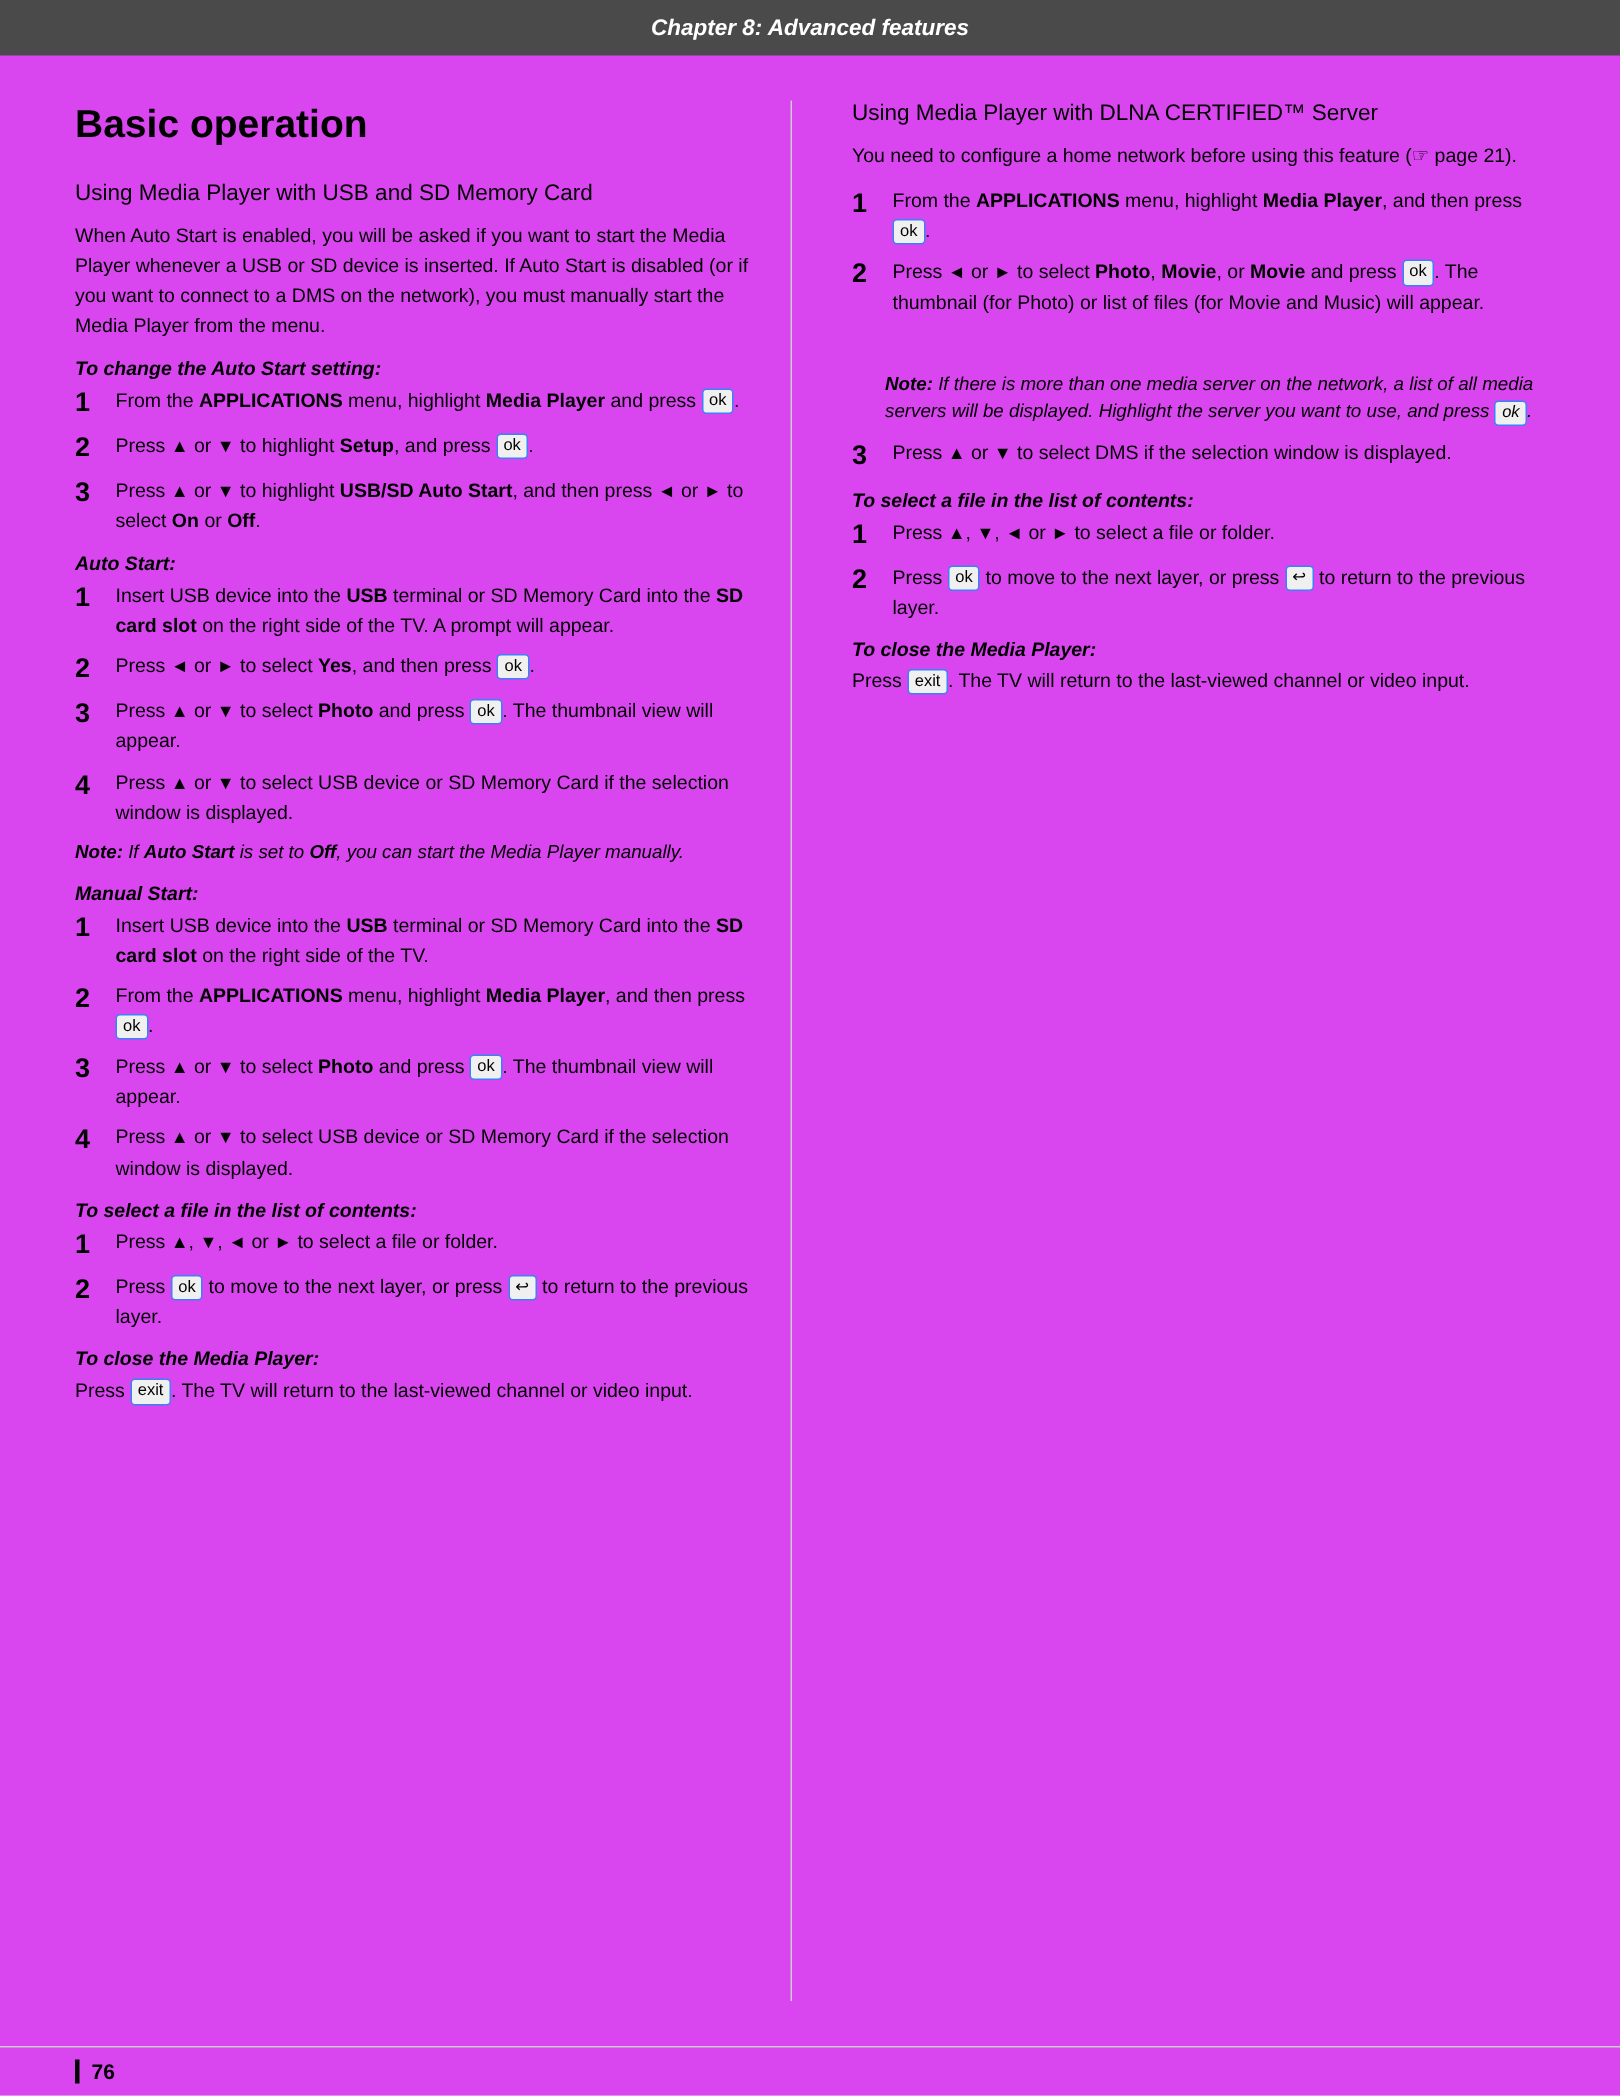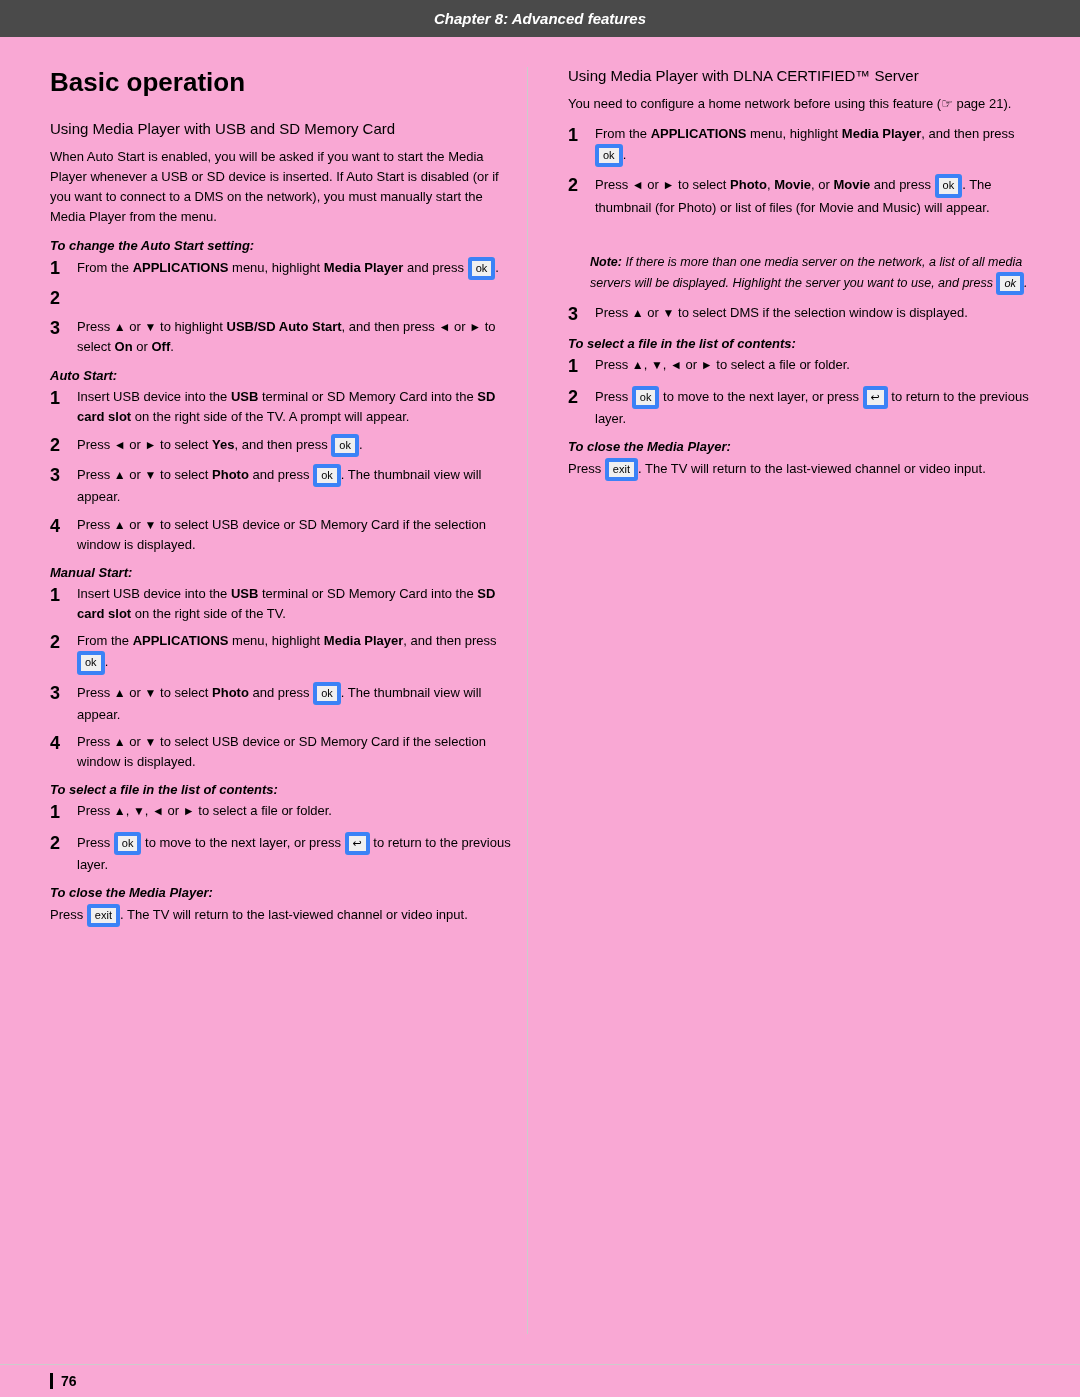--- a/index.html
+++ b/index.html
@@ -7,21 +7,21 @@
       background: #fff;
       font-family: Arial, Helvetica, sans-serif;
       font-size: 13.5px;
       color: #000;
       width: 1080px;
       min-height: 1397px;
     }
     .page-container {
       width: 1080px;
       min-height: 1397px;
-      background: #f9a8d4;
+      background: #d946ef;
       display: flex;
       flex-direction: column;
     }
     .header-bar {
       background: #4a4a4a;
       color: #fff;
       text-align: center;
       padding: 10px 0;
       font-style: italic;
       font-weight: bold;
@@ -95,21 +95,21 @@
       font-size: 12.5px;
       line-height: 1.5;
       margin-bottom: 8px;
     }
     .note-italic .note-label {
       font-weight: bold;
       font-style: italic;
     }
     .btn-icon {
       display: inline-block;
-      border: 4px solid #3b82f6;
+      border: 1px solid #3b82f6;
       border-radius: 3px;
       padding: 1px 4px;
       font-size: 11px;
       background: #f0f0f0;
       vertical-align: middle;
       line-height: 1.2;
     }
     .arrow-icon {
       font-size: 12px;
       vertical-align: middle;
@@ -148,20 +148,21 @@
 
       <div class="sub-heading">To change the Auto Start setting:</div>
 
       <ol class="numbered-list">
         <li>
           <span class="num">1</span>
           <span class="li-content">From the <span class="label-bold">APPLICATIONS</span> menu, highlight <span class="label-bold">Media Player</span> and press <span class="btn-icon">ok</span>.</span>
         </li>
         <li>
           <span class="num">2</span>
+          <span class="li-content">Press <span class="arrow-icon">▲</span> or <span class="arrow-icon">▼</span> to highlight <span class="label-bold">Setup</span>, and press <span class="btn-icon">ok</span>.</span>
         </li>
         <li>
           <span class="num">3</span>
           <span class="li-content">Press <span class="arrow-icon">▲</span> or <span class="arrow-icon">▼</span> to highlight <span class="label-bold">USB/SD Auto Start</span>, and then press <span class="arrow-icon">◄</span> or <span class="arrow-icon">►</span> to select <span class="label-bold">On</span> or <span class="label-bold">Off</span>.</span>
         </li>
       </ol>
 
       <div class="sub-heading"><span>Auto Start:</span></div>
 
       <ol class="numbered-list">
@@ -176,20 +177,23 @@
         <li>
           <span class="num">3</span>
           <span class="li-content">Press <span class="arrow-icon">▲</span> or <span class="arrow-icon">▼</span> to select <span class="label-bold">Photo</span> and press <span class="btn-icon">ok</span>. The thumbnail view will appear.</span>
         </li>
         <li>
           <span class="num">4</span>
           <span class="li-content">Press <span class="arrow-icon">▲</span> or <span class="arrow-icon">▼</span> to select USB device or SD Memory Card if the selection window is displayed.</span>
         </li>
       </ol>
 
+      <div class="note-italic">
+        <span class="note-label">Note:</span> If <span style="font-weight:bold;font-style:italic;">Auto Start</span> is set to <span style="font-weight:bold;font-style:italic;">Off</span>, you can start the Media Player manually.
+      </div>
 
       <div class="sub-heading"><span>Manual Start:</span></div>
 
       <ol class="numbered-list">
         <li>
           <span class="num">1</span>
           <span class="li-content">Insert USB device into the <span class="label-bold">USB</span> terminal or SD Memory Card into the <span class="label-bold">SD card slot</span> on the right side of the TV.</span>
         </li>
         <li>
           <span class="num">2</span>

